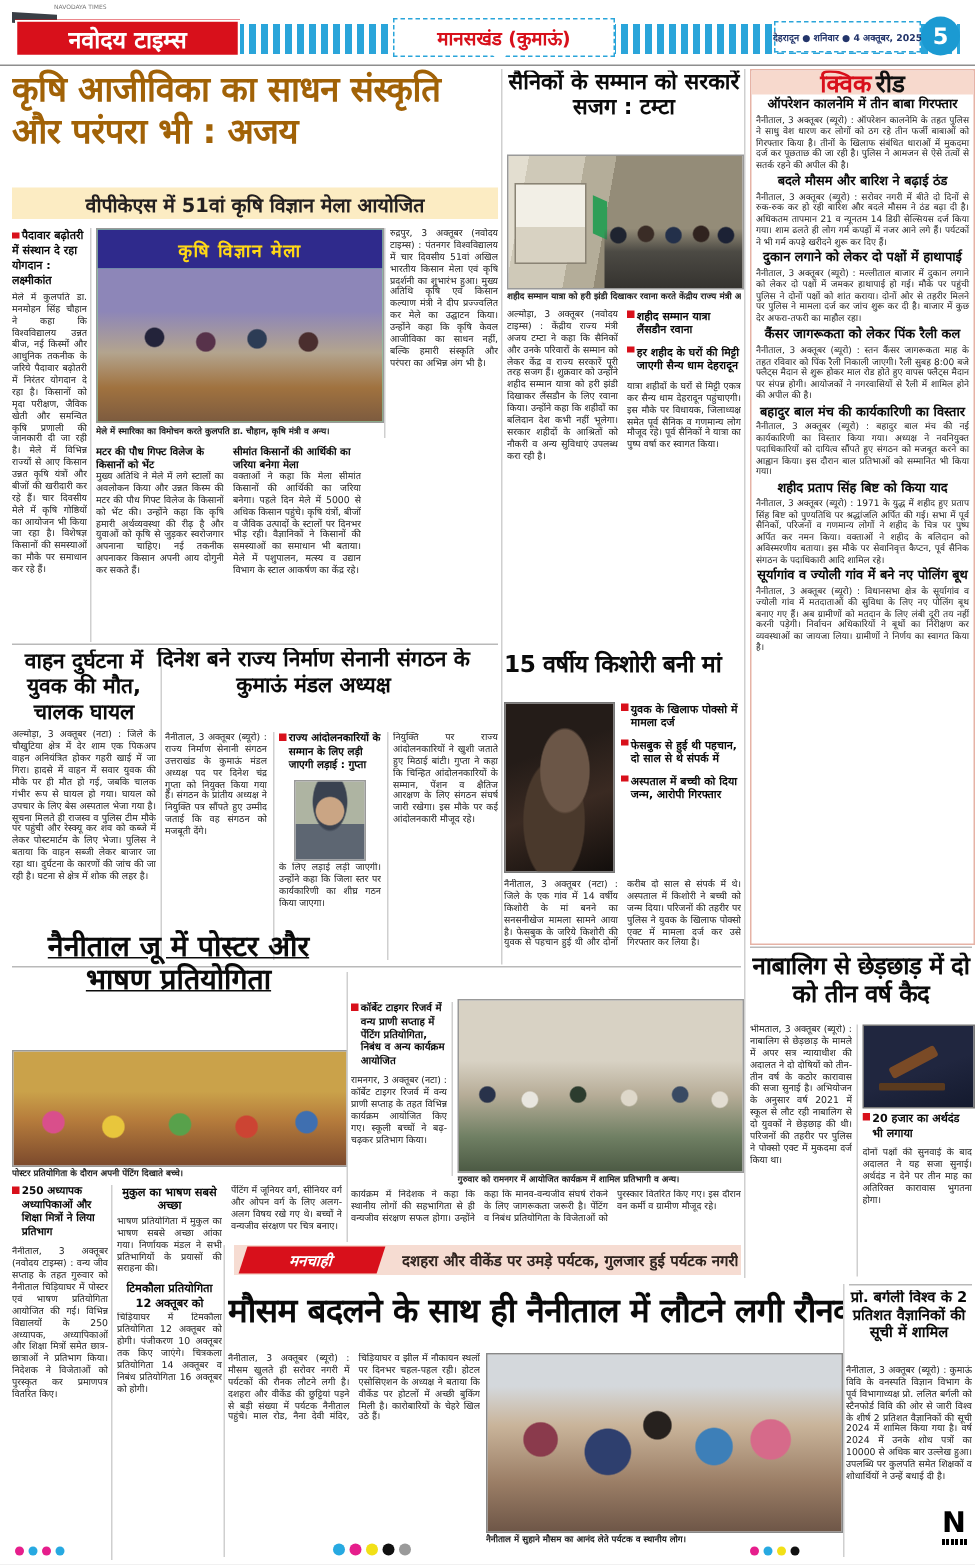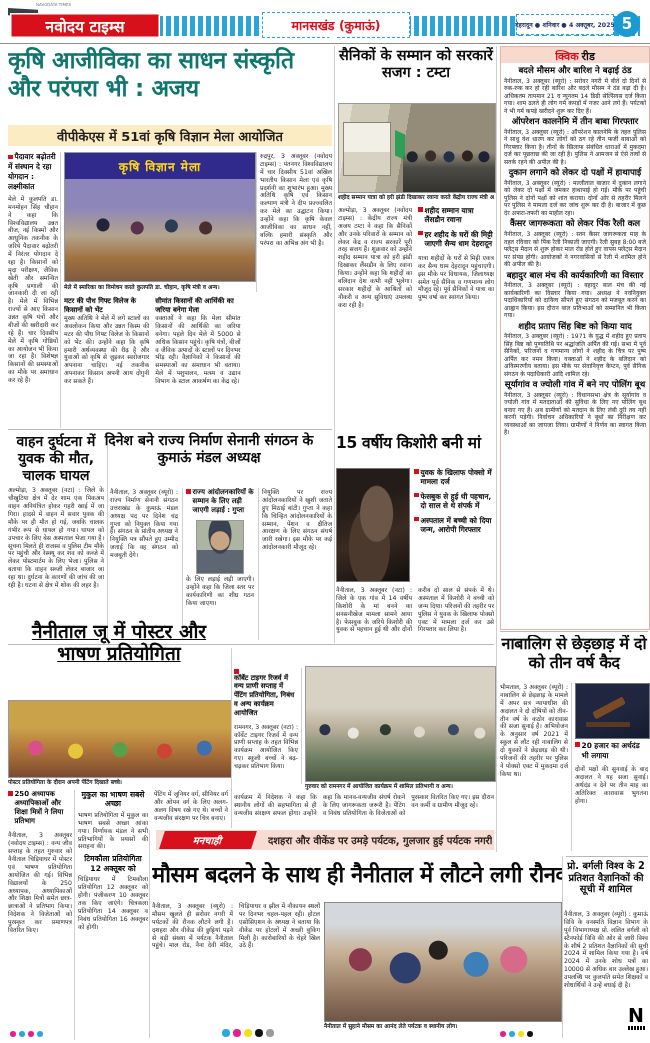--- a/index.html
+++ b/index.html
@@ -17,28 +17,28 @@
   .hl{font-weight:bold;color:#0b0b0b;}
   .center{text-align:center;}
   .bullet-item{display:flex;font-size:7.3px;font-weight:bold;line-height:1.3;margin-bottom:5px;color:#0b0b0b;}
   
   .stripes{background:repeating-linear-gradient(90deg,#2aa5da 0 5px,#ffffff 5px 8px);}
   #logo-box{background:#d8101b;color:#fff;font-weight:bold;font-size:15.5px;display:flex;align-items:center;justify-content:center;box-shadow:0 0 0 1.5px #fff inset;}
   #edition-badge{background:#fff;border:1px dashed #2aa5da;color:#d8101b;font-weight:bold;font-size:12.5px;display:flex;align-items:center;justify-content:center;}
   #date-box{background:#fff;border:1px dashed #2aa5da;color:#23356b;font-weight:bold;font-size:6.2px;display:flex;align-items:center;justify-content:center;white-space:nowrap;}
   #page-circle{background:#1b9ad2;color:#fff;border-radius:50%;display:flex;align-items:center;justify-content:center;font-size:15px;font-weight:bold;}
   
-  #lead-headline{font-size:23px;line-height:1.22;font-weight:bold;color:#0f766e;letter-spacing:-0.3px;}
+  #lead-headline{font-size:23px;line-height:1.22;font-weight:bold;color:#a16207;letter-spacing:-0.3px;}
   #lead-subhead{background:#fcecc3;font-size:13px;font-weight:bold;color:#231f20;display:flex;align-items:center;justify-content:center;}
   #lead-banner{background:#2f2a8c;color:#ffd816;font-weight:bold;font-size:12px;display:flex;align-items:center;justify-content:center;letter-spacing:1px;}
   .side-lead{font-size:7.4px;font-weight:bold;line-height:1.35;color:#0b0b0b;margin-bottom:3px;}
   .sub-lead{font-weight:bold;font-size:6.8px;color:#0b0b0b;}
   
   #quick-box{border:1px solid #e6b3a6;background:#fff;}
-  #quick-head{background:#f7d9cd;font-size:11px;font-weight:bold;display:flex;align-items:center;justify-content:center;gap:3px;}
+  #quick-head{background:#f7d9cd;font-size:16px;font-weight:bold;display:flex;align-items:center;justify-content:center;gap:3px;}
   #quick-head .a{color:#d8101b;}  #quick-head .b{color:#111;}
   .brief-h{font-size:8.6px;font-weight:bold;text-align:center;line-height:1.12;margin:3px 2px 1px;color:#0b0b0b;}
   .brief-b{font-size:6px;line-height:1.25;text-align:justify;color:#232323;padding:0 3px;}
   
   #kicker{background:#d8101b;color:#fff;font-weight:bold;font-size:10px;display:flex;align-items:center;justify-content:center;transform:skewX(-18deg);}
   #strip-bar{background:#f6dcd2;display:flex;align-items:center;}
   #strip-text{font-size:10px;font-weight:bold;color:#30241f;margin-left:14px;white-space:nowrap;overflow:hidden;}
   #weather-headline{font-size:22px;font-weight:bold;white-space:nowrap;text-align:center;letter-spacing:-0.4px;color:#0a0a0a;overflow:hidden;}
   .mid-head{font-weight:bold;text-align:center;color:#0b0b0b;line-height:1.18;}
   .dots{position:absolute;display:flex;gap:3px;align-items:center;}
@@ -121,26 +121,26 @@
       </div>
     <div class="body-txt">यात्रा शहीदों के घरों से मिट्टी एकत्र कर सैन्य धाम देहरादून पहुंचाएगी। इस मौके पर विधायक, जिलाध्यक्ष समेत पूर्व सैनिक व गणमान्य लोग मौजूद रहे। पूर्व सैनिकों ने यात्रा का पुष्प वर्षा कर स्वागत किया।</div>
   </div>
 
   <div id="quick-box" class="abs" style="left:500px;top:46px;width:148px;height:582px;overflow:hidden;">
     <div id="quick-head" style="height:16px;">
       <span class="a">क्विक</span>
       <span class="b">रीड</span>
     </div>
     <div class="brief">
+      <div class="brief-h">ऑपरेशन कालनेमि में तीन बाबा गिरफ्तार</div>
+      <div class="brief-b">नैनीताल, 3 अक्तूबर (ब्यूरो) : ऑपरेशन कालनेमि के तहत पुलिस ने साधु वेश धारण कर लोगों को ठग रहे तीन फर्जी बाबाओं को गिरफ्तार किया है। तीनों के खिलाफ संबंधित धाराओं में मुकदमा दर्ज कर पूछताछ की जा रही है। पुलिस ने आमजन से ऐसे तत्वों से सतर्क रहने की अपील की है।</div>
+    </div>
+    <div class="brief">
       <div class="brief-h">बदले मौसम और बारिश ने बढ़ाई ठंड</div>
       <div class="brief-b">नैनीताल, 3 अक्तूबर (ब्यूरो) : सरोवर नगरी में बीते दो दिनों से रुक-रुक कर हो रही बारिश और बदले मौसम ने ठंड बढ़ा दी है। अधिकतम तापमान 21 व न्यूनतम 14 डिग्री सेल्सियस दर्ज किया गया। शाम ढलते ही लोग गर्म कपड़ों में नजर आने लगे हैं। पर्यटकों ने भी गर्म कपड़े खरीदने शुरू कर दिए हैं।</div>
-    </div>
-    <div class="brief">
-      <div class="brief-h">ऑपरेशन कालनेमि में तीन बाबा गिरफ्तार</div>
-      <div class="brief-b">नैनीताल, 3 अक्तूबर (ब्यूरो) : ऑपरेशन कालनेमि के तहत पुलिस ने साधु वेश धारण कर लोगों को ठग रहे तीन फर्जी बाबाओं को गिरफ्तार किया है। तीनों के खिलाफ संबंधित धाराओं में मुकदमा दर्ज कर पूछताछ की जा रही है। पुलिस ने आमजन से ऐसे तत्वों से सतर्क रहने की अपील की है।</div>
     </div>
     <div class="brief">
       <div class="brief-h">दुकान लगाने को लेकर दो पक्षों में हाथापाई</div>
       <div class="brief-b">नैनीताल, 3 अक्तूबर (ब्यूरो) : मल्लीताल बाजार में दुकान लगाने को लेकर दो पक्षों में जमकर हाथापाई हो गई। मौके पर पहुंची पुलिस ने दोनों पक्षों को शांत कराया। दोनों ओर से तहरीर मिलने पर पुलिस ने मामला दर्ज कर जांच शुरू कर दी है। बाजार में कुछ देर अफरा-तफरी का माहौल रहा।</div>
     </div>
     <div class="brief">
       <div class="brief-h">कैंसर जागरूकता को लेकर पिंक रैली कल</div>
       <div class="brief-b">नैनीताल, 3 अक्तूबर (ब्यूरो) : स्तन कैंसर जागरूकता माह के तहत रविवार को पिंक रैली निकाली जाएगी। रैली सुबह 8:00 बजे फ्लैट्स मैदान से शुरू होकर माल रोड होते हुए वापस फ्लैट्स मैदान पर संपन्न होगी। आयोजकों ने नगरवासियों से रैली में शामिल होने की अपील की है।</div>
     </div>
     <div class="brief">
@@ -224,21 +224,21 @@
   <div class="abs" style="left:78px;top:790px;width:70px;height:250px;overflow:hidden;">
     <div class="hl center" style="font-size:7.6px;line-height:1.25;margin-bottom:2px;">मुकुल का भाषण सबसे अच्छा</div>
     <div class="body-txt">भाषण प्रतियोगिता में मुकुल का भाषण सबसे अच्छा आंका गया। निर्णायक मंडल ने सभी प्रतिभागियों के प्रयासों की सराहना की।</div>
     <div class="hl center" style="font-size:7.6px;line-height:1.25;margin:4px 0 2px;">टिमकौला प्रतियोगिता 12 अक्तूबर को</div>
     <div class="body-txt">चिड़ियाघर में टिमकौला प्रतियोगिता 12 अक्तूबर को होगी। पंजीकरण 10 अक्तूबर तक किए जाएंगे। चित्रकला प्रतियोगिता 14 अक्तूबर व निबंध प्रतियोगिता 16 अक्तूबर को होगी।</div>
   </div>
   <div class="abs body-txt" style="left:154px;top:790px;width:74px;height:38px;">पेंटिंग में जूनियर वर्ग, सीनियर वर्ग और ओपन वर्ग के लिए अलग-अलग विषय रखे गए थे। बच्चों ने वन्यजीव संरक्षण पर चित्र बनाए।</div>
   <div class="vline" style="left:231px;top:648px;height:180px;"></div>
 
   <div class="abs" style="left:234px;top:668px;width:64px;height:158px;overflow:hidden;">
-    <div class="bullet-item" style="font-size:6.8px;flex-direction:column;">
+    <div class="bullet-item" style="font-size:6.8px;">
         <span class="sq"></span>
         <span>कॉर्बेट टाइगर रिजर्व में वन्य प्राणी सप्ताह में पेंटिंग प्रतियोगिता, निबंध व अन्य कार्यक्रम आयोजित</span>
       </div>
     <div class="body-txt">रामनगर, 3 अक्तूबर (नटा) : कॉर्बेट टाइगर रिजर्व में वन्य प्राणी सप्ताह के तहत विभिन्न कार्यक्रम आयोजित किए गए। स्कूली बच्चों ने बढ़-चढ़कर प्रतिभाग किया।</div>
   </div>
   <div class="vline" style="left:301px;top:668px;height:116px;"></div>
   <div class="photo" style="left:305px;top:666px;width:189px;height:114px;border:1px solid #999;background:
       radial-gradient(circle at 10% 55%, #28324a 0 5px, transparent 6px),
       radial-gradient(circle at 25% 58%, #e8e6df 0 5px, transparent 6px),
       radial-gradient(circle at 42% 55%, #2c3c2e 0 5px, transparent 6px),

